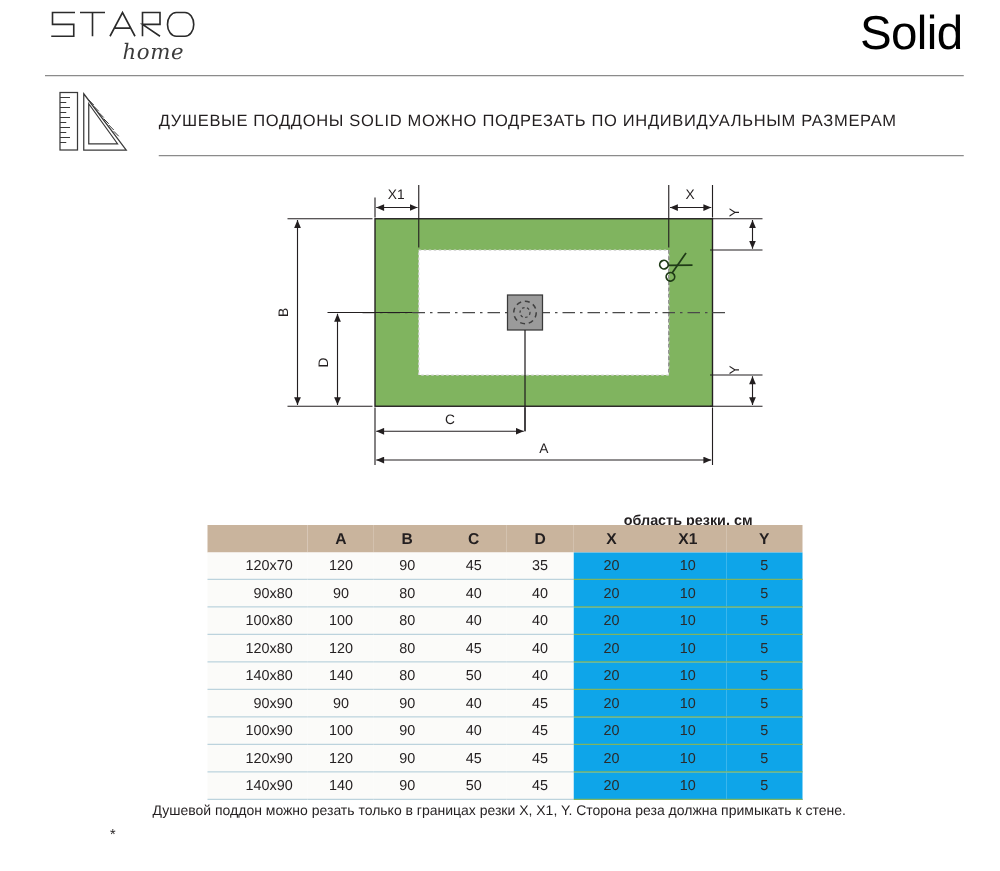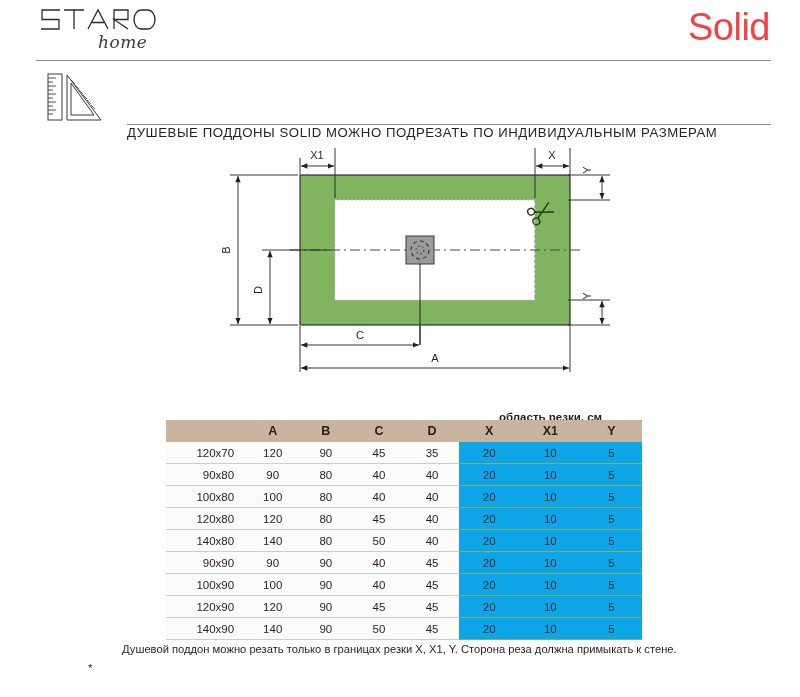--- a/index.html
+++ b/index.html
@@ -39,21 +39,21 @@
     font-size: 17px;
     letter-spacing: 0.5px;
     color: #3b3b3b;
   }
   #brand-title {
     position: absolute;
     right: 30px; top: 6px;
     font-size: 38px;
     font-weight: 400;
     letter-spacing: -0.5px;
-    color: #ef4444;
+    color: #000000;
   }
   #header-rule {
     position: absolute;
     left: 36px; top: 60px;
     width: 735px; height: 0;
     border-top: 1px solid #8b8b8b;
   }
 
   
   #subtitle-band {
@@ -65,21 +65,20 @@
     position: absolute;
     left: 44px; top: 9px;
   }
   #subtitle-text {
     position: absolute;
     left: 127px; top: 27px;
     font-size: 13.2px;
     letter-spacing: 0.55px;
     color: #231f20;
     white-space: nowrap;
-    margin-top: 36px;
   }
   #subtitle-rule {
     position: absolute;
     left: 127px; top: 62px;
     width: 644px; height: 0;
     border-top: 1px solid #8b8b8b;
   }
 
   
   #diagram {

